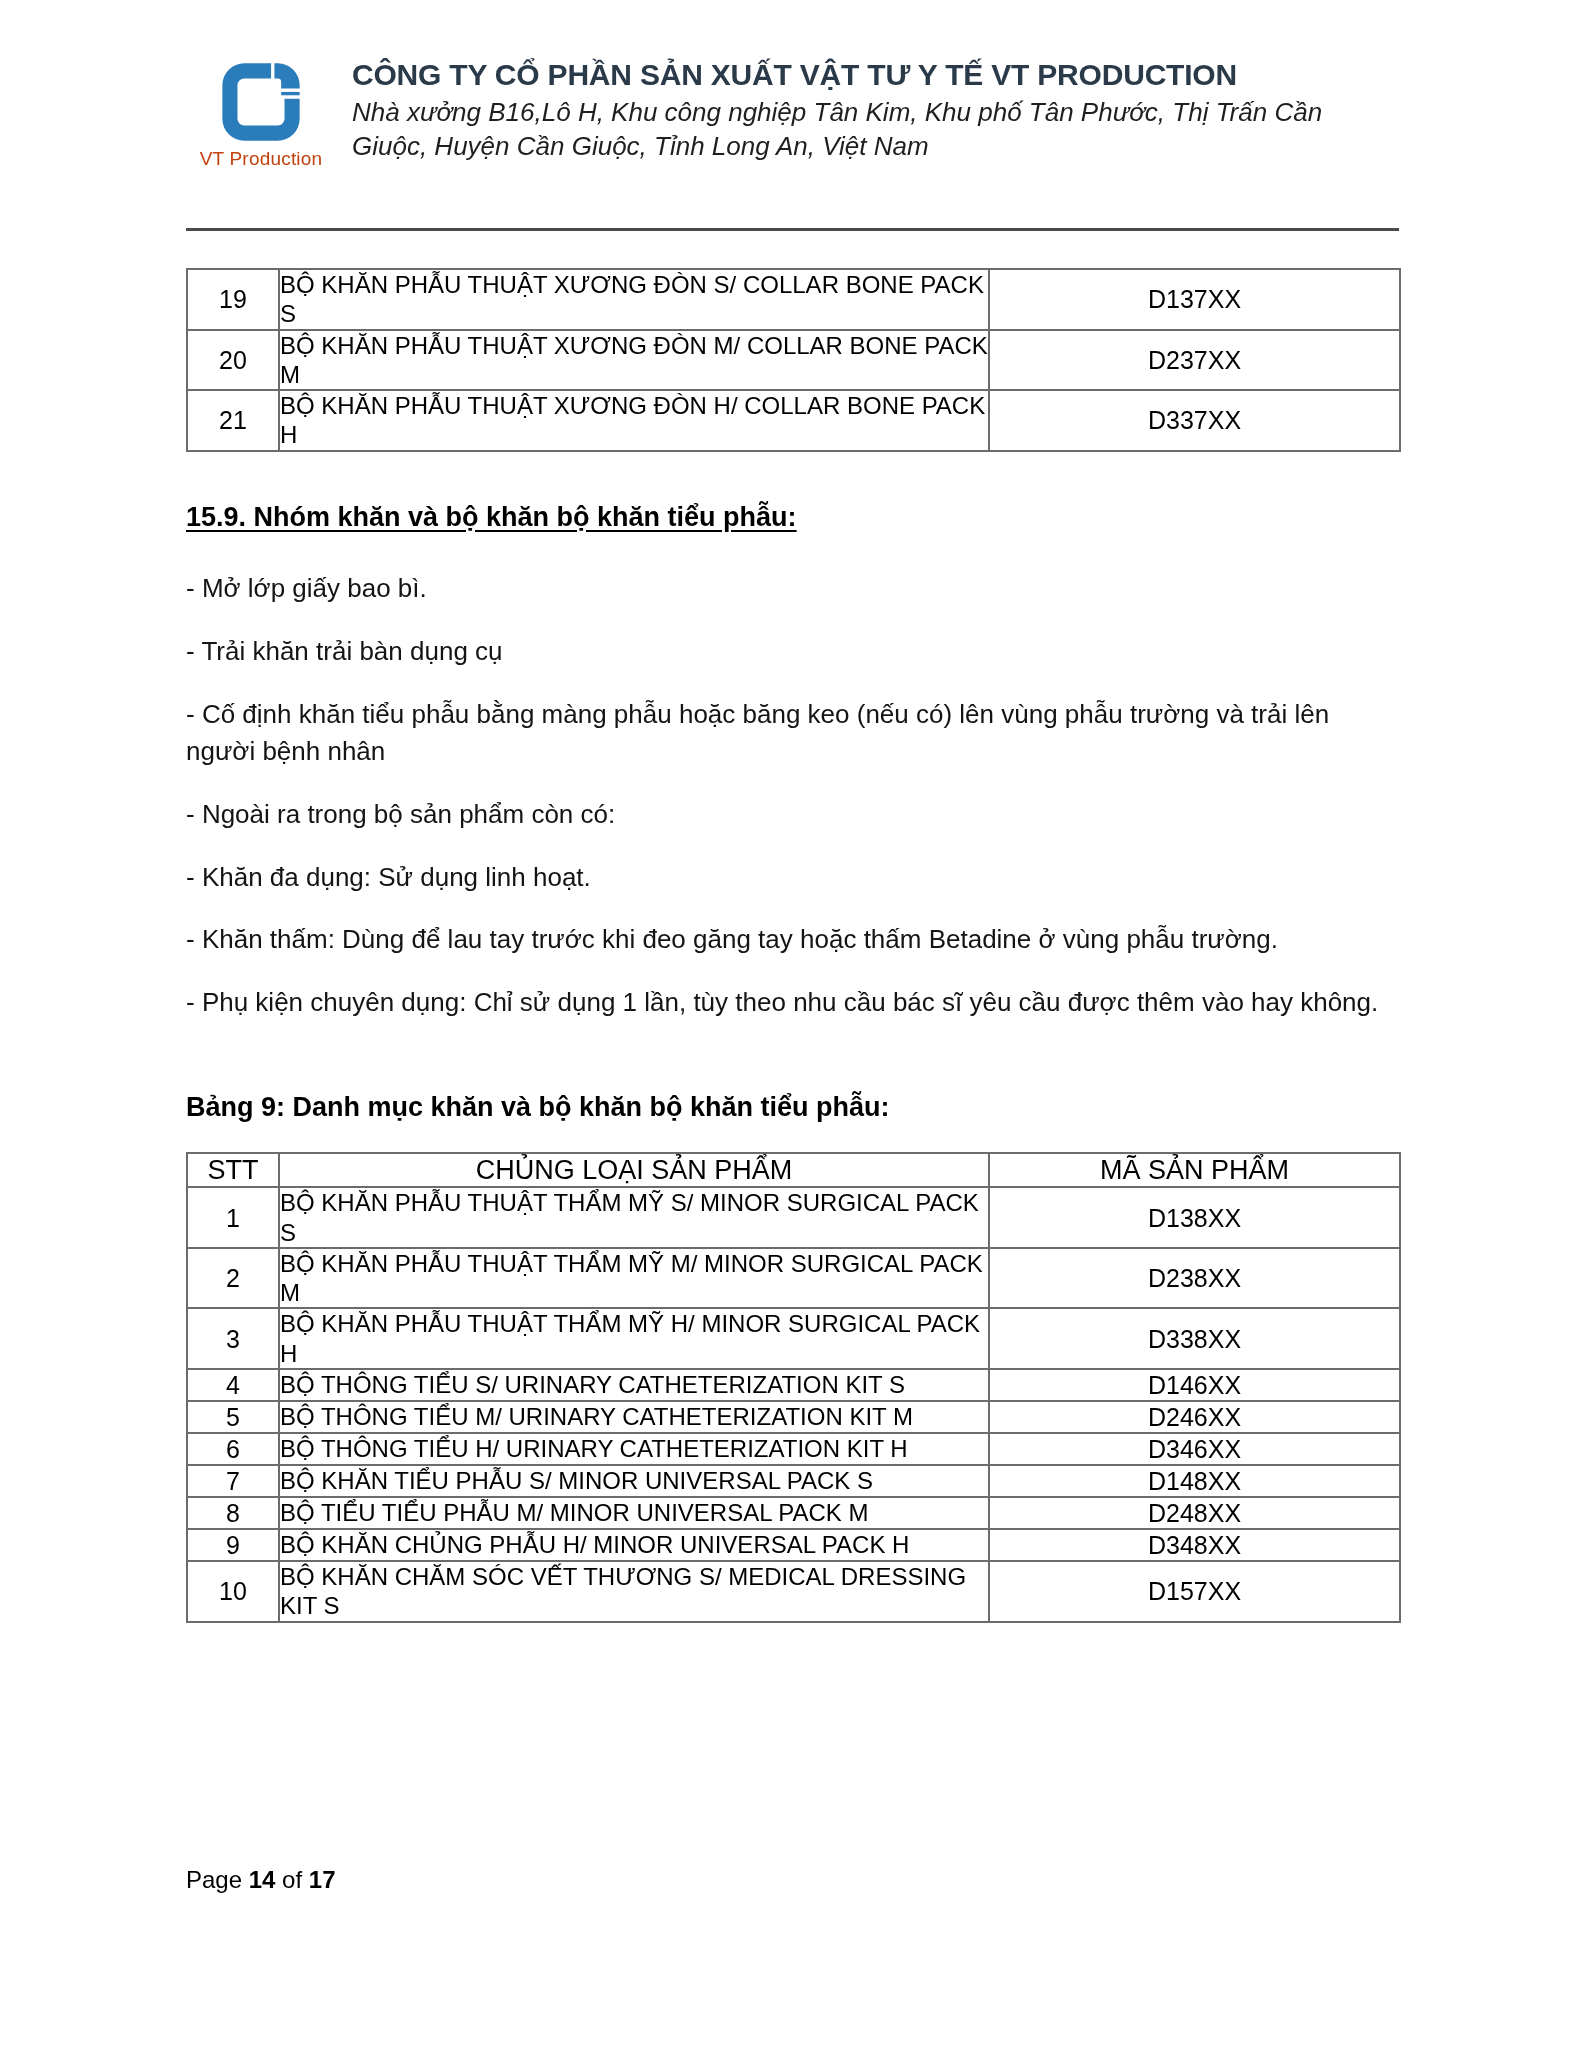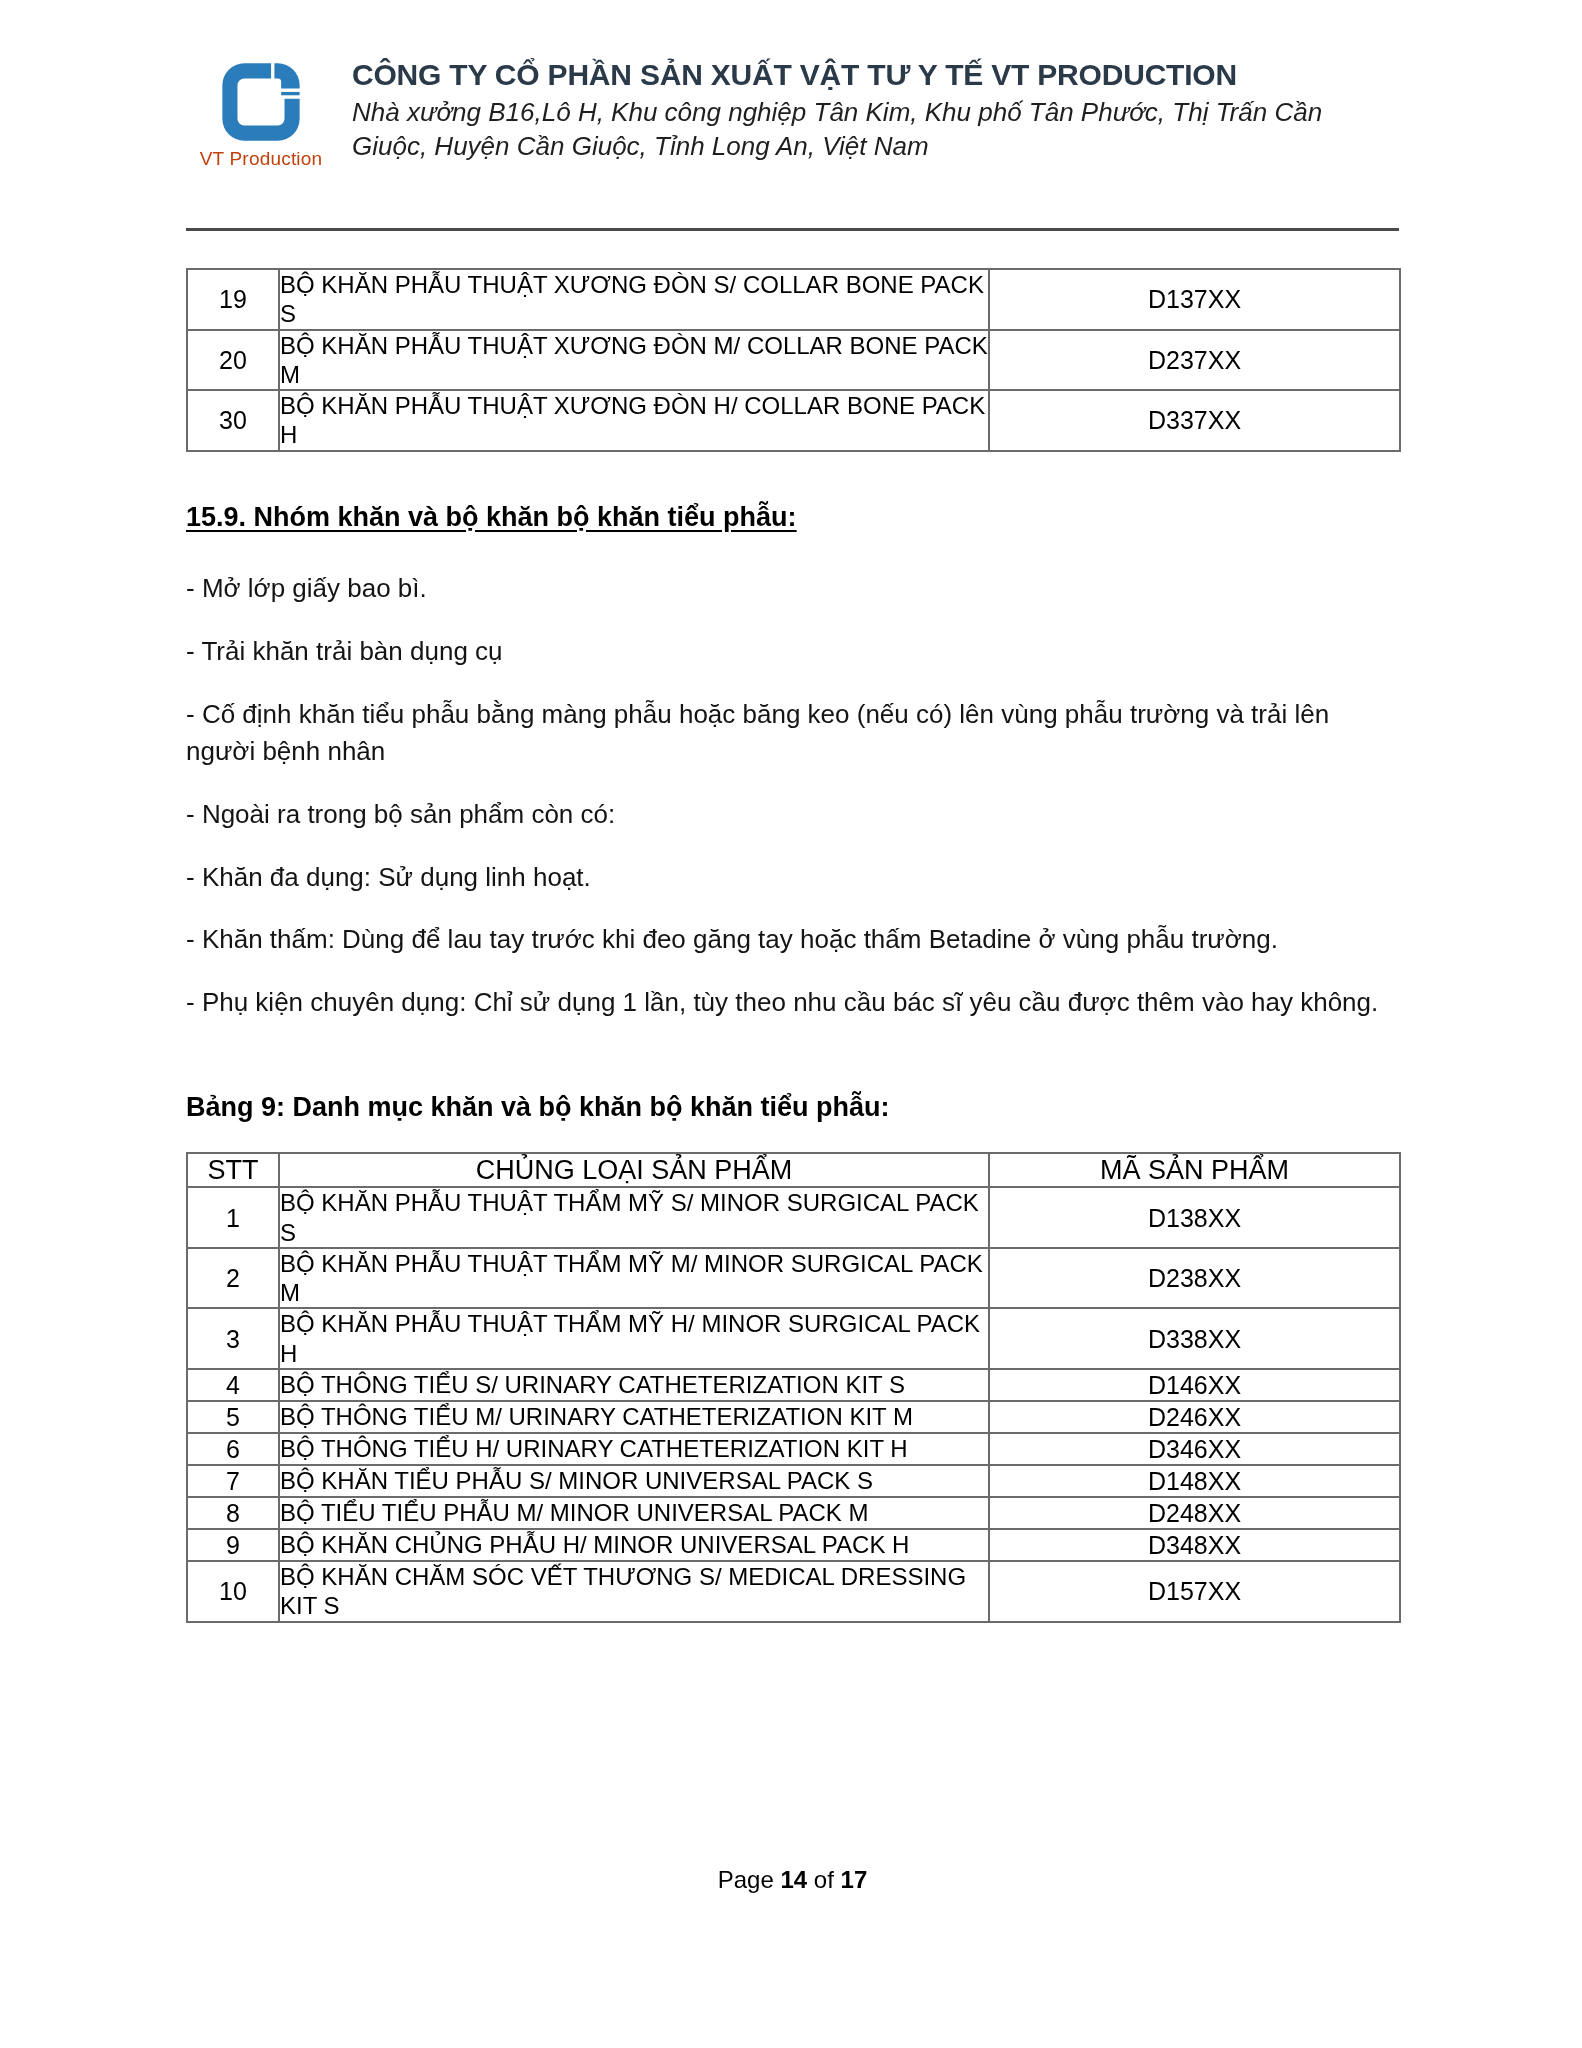--- a/index.html
+++ b/index.html
@@ -169,21 +169,21 @@
     font-size: 27px;
     font-weight: bold;
   }
 
   
   .doc-footer {
     position: absolute;
     top: 1866px;
     left: 186px;
     width: 1213px;
-    text-align: center;
+    text-align: left;
     font-size: 24px;
   }
   .doc-footer .pg-num { font-weight: bold; }
 </style>
 </head>
 <body>
 
 <div class="page">
 
   <div class="doc-header">
@@ -217,21 +217,21 @@
           <td class="cell-stt">19</td>
           <td class="cell-name">BỘ KHĂN PHẪU THUẬT XƯƠNG ĐÒN S/ COLLAR BONE PACK S</td>
           <td class="cell-code">D137XX</td>
         </tr>
         <tr>
           <td class="cell-stt">20</td>
           <td class="cell-name">BỘ KHĂN PHẪU THUẬT XƯƠNG ĐÒN M/ COLLAR BONE PACK M</td>
           <td class="cell-code">D237XX</td>
         </tr>
         <tr>
-          <td class="cell-stt">30</td>
+          <td class="cell-stt">21</td>
           <td class="cell-name">BỘ KHĂN PHẪU THUẬT XƯƠNG ĐÒN H/ COLLAR BONE PACK H</td>
           <td class="cell-code">D337XX</td>
         </tr>
       </tbody>
     </table>
   </div>
 
   <div class="section-heading">15.9. Nhóm khăn và bộ khăn bộ khăn tiểu phẫu:</div>
 
   <div class="body-block">

